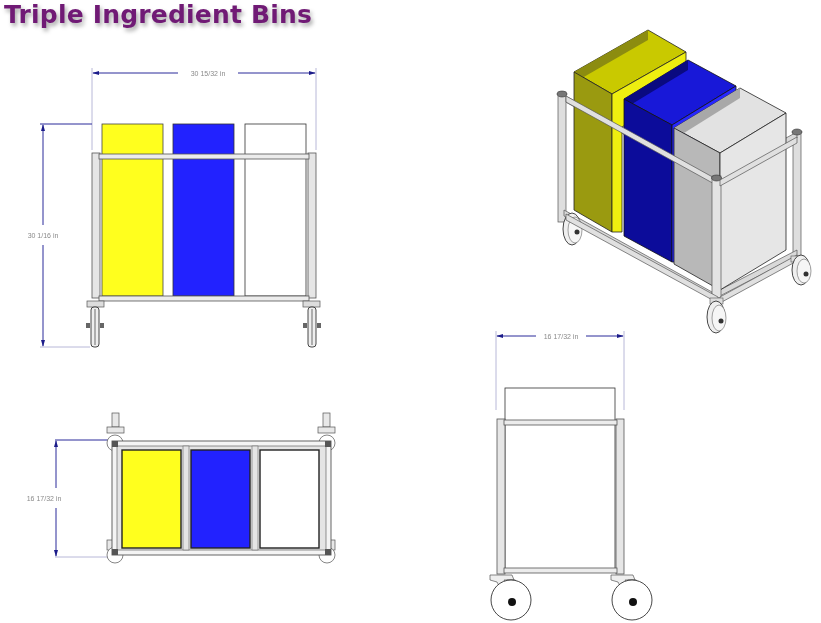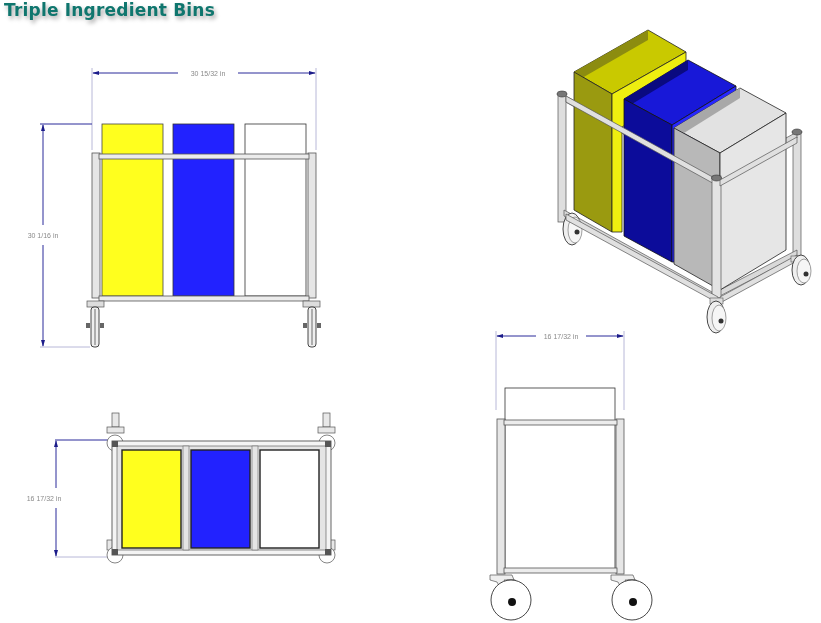--- a/index.html
+++ b/index.html
@@ -1,20 +1,20 @@
 <!DOCTYPE html>
 <html><head>
 <meta charset="utf-8">
 <style>
   html, body { margin: 0; padding: 0; background: #ffffff; }
   body { width: 821px; height: 623px; position: relative; overflow: hidden; font-family: "Liberation Sans", sans-serif; }
   .title {
     position: absolute; left: 4px; top: 0px;
-    font-family: "DejaVu Sans", sans-serif; font-weight: bold; font-size: 17px;
-    color: #0f766e; letter-spacing: 0.2px;
+    font-family: "DejaVu Sans", sans-serif; font-weight: bold; font-size: 25px;
+    color: #701a75; letter-spacing: 0.2px;
     text-shadow: 2px 3px 4px rgba(0,0,0,0.35);
     white-space: nowrap;
   }
   svg.drawing { position: absolute; left: 0; top: 0; }
   .dimtext { font-family: "Liberation Sans", sans-serif; font-size: 7px; fill: #8a8a8a; }
 </style>
 </head>
 <body>
 
 <div class="title">Triple Ingredient Bins</div>

